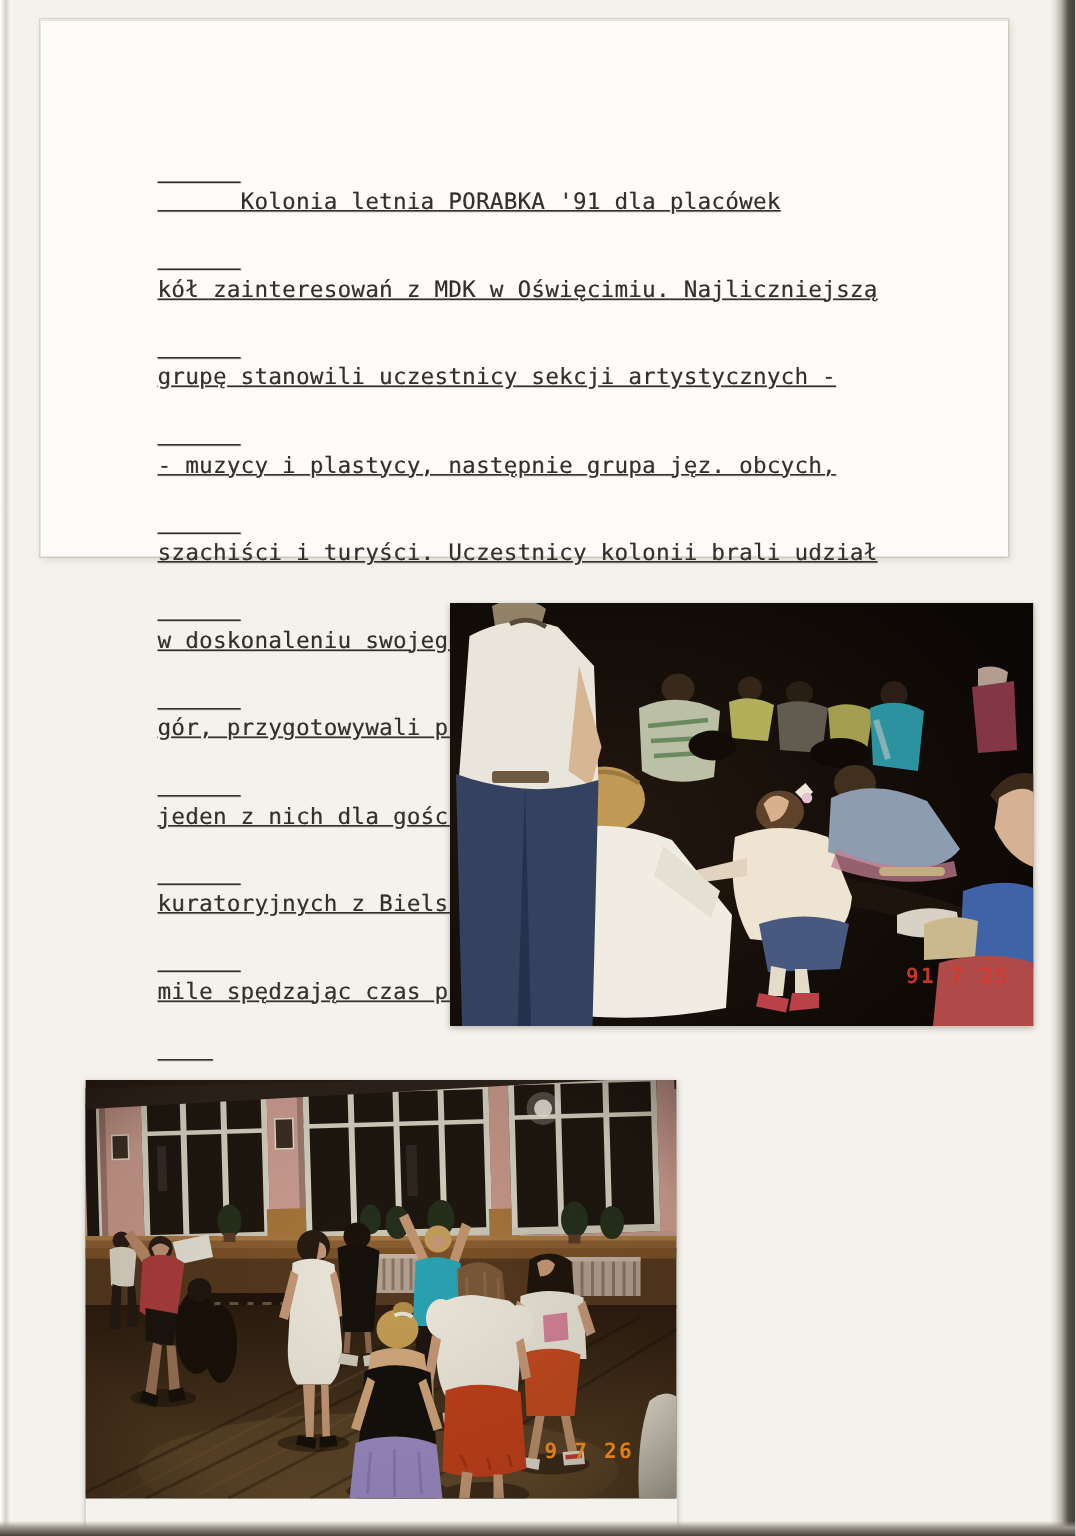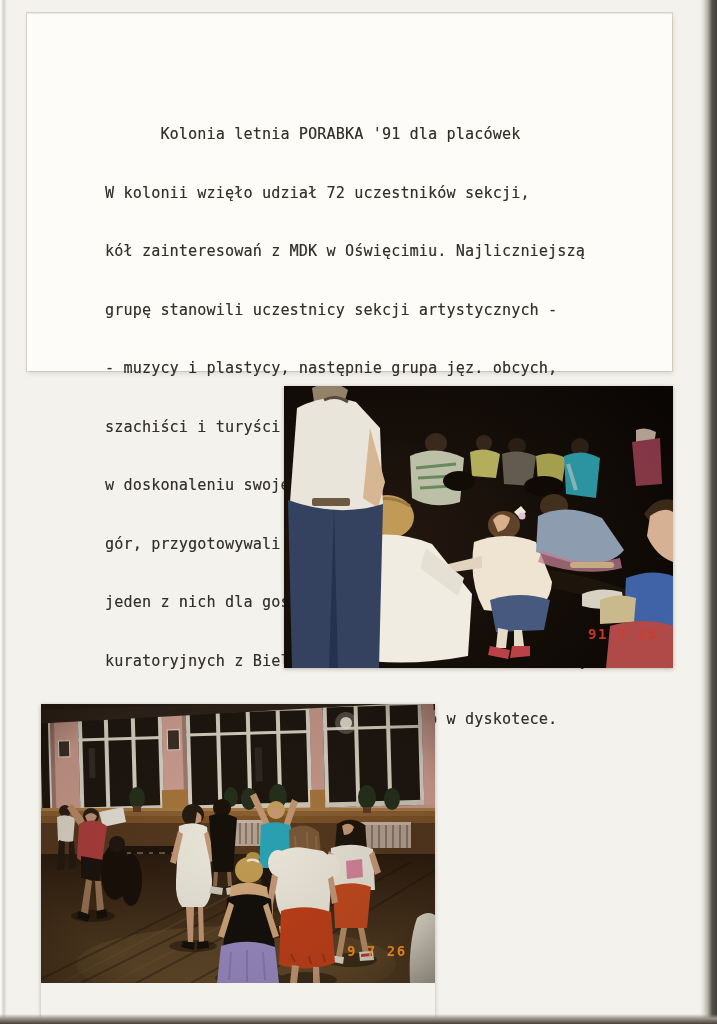--- a/index.html
+++ b/index.html
@@ -20,36 +20,36 @@
     position:absolute;left:27px;top:13px;width:645px;height:358px;
     background:#fdfcf8;
     box-shadow:0 0 0 1px rgba(165,152,132,.30), 1px 2px 5px rgba(120,110,92,.22),
                inset 0 1px 0 rgba(150,130,105,.18);
   }
   .typed-text{
     position:absolute;left:78px;top:73px;
     font-size:15px;line-height:19.5px;color:#332f2b;
     white-space:pre;letter-spacing:.2px;
     text-shadow:.3px .3px 0 rgba(45,40,34,.45);
+    text-decoration:underline;
   }
-  .photo{position:absolute;margin:1px;padding:0;box-shadow:0 1px 4px rgba(92,82,64,.40)}
+  .photo{position:absolute;margin:17px;padding:0;box-shadow:0 1px 4px rgba(92,82,64,.40)}
   .photo svg{display:block}
   .photo-campfire{left:283px;top:385px;width:389px;height:282px}
   .photo-disco{left:40px;top:703px;width:394px;height:358px}
   .stamp{font-family:"DejaVu Sans Mono",monospace;font-weight:bold;font-size:14px;letter-spacing:1.5px}
 </style>
 </head>
 <body>
 
 <div class="scan">
 
   <div class="typed-paper">
     <div class="typed-text">
       <div>      Kolonia letnia PORABKA '91 dla placówek</div>
-      <div>W kolonii wzięło udział 72 uczestników sekcji,</div>
       <div>kół zainteresowań z MDK w Oświęcimiu. Najliczniejszą</div>
       <div>grupę stanowili uczestnicy sekcji artystycznych -</div>
       <div>- muzycy i plastycy, następnie grupa jęz. obcych,</div>
       <div>szachiści i turyści. Uczestnicy kolonii brali udział</div>
       <div>w doskonaleniu swojego warsztatu, wędrowali szlakami</div>
       <div>gór, przygotowywali programy artystyczne prezentując</div>
       <div>jeden z nich dla gości z Francji w towarzystwie władz</div>
       <div>kuratoryjnych z Bielska. Ponadto młodzież bawiła się</div>
       <div>mile spędzając czas przy ognisku lub w dyskotece.</div>
     </div>

